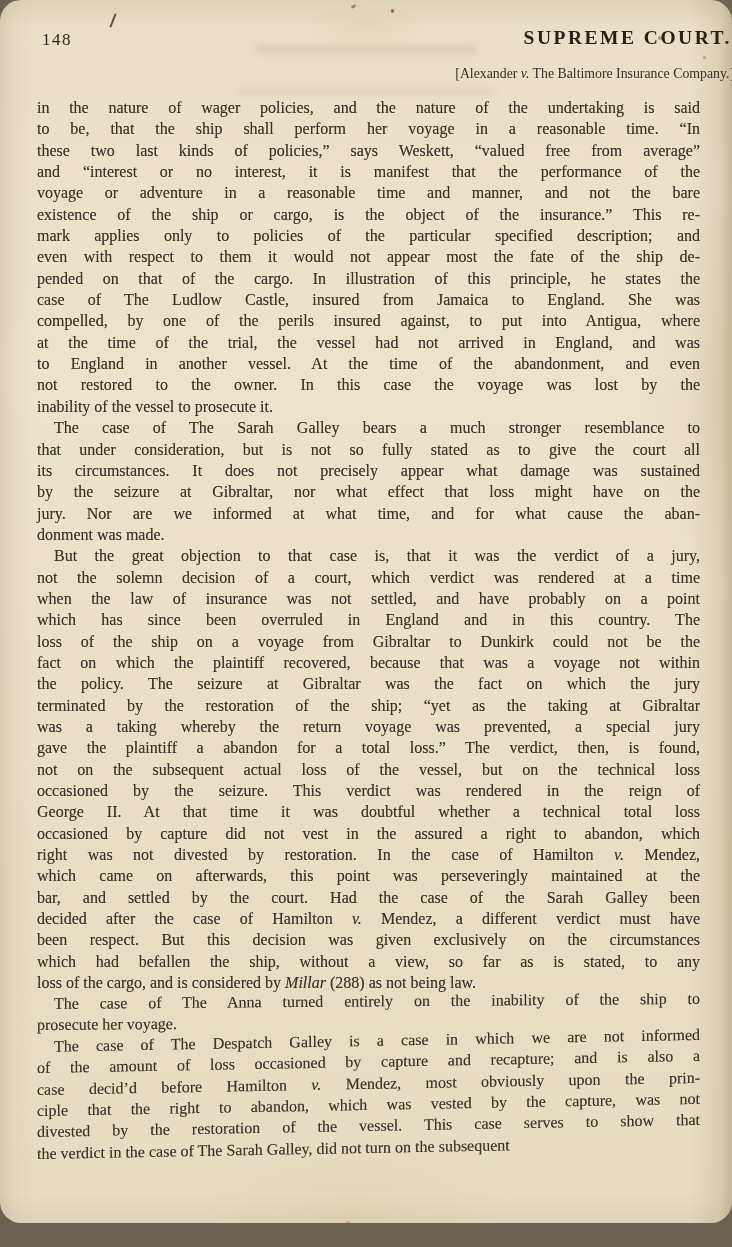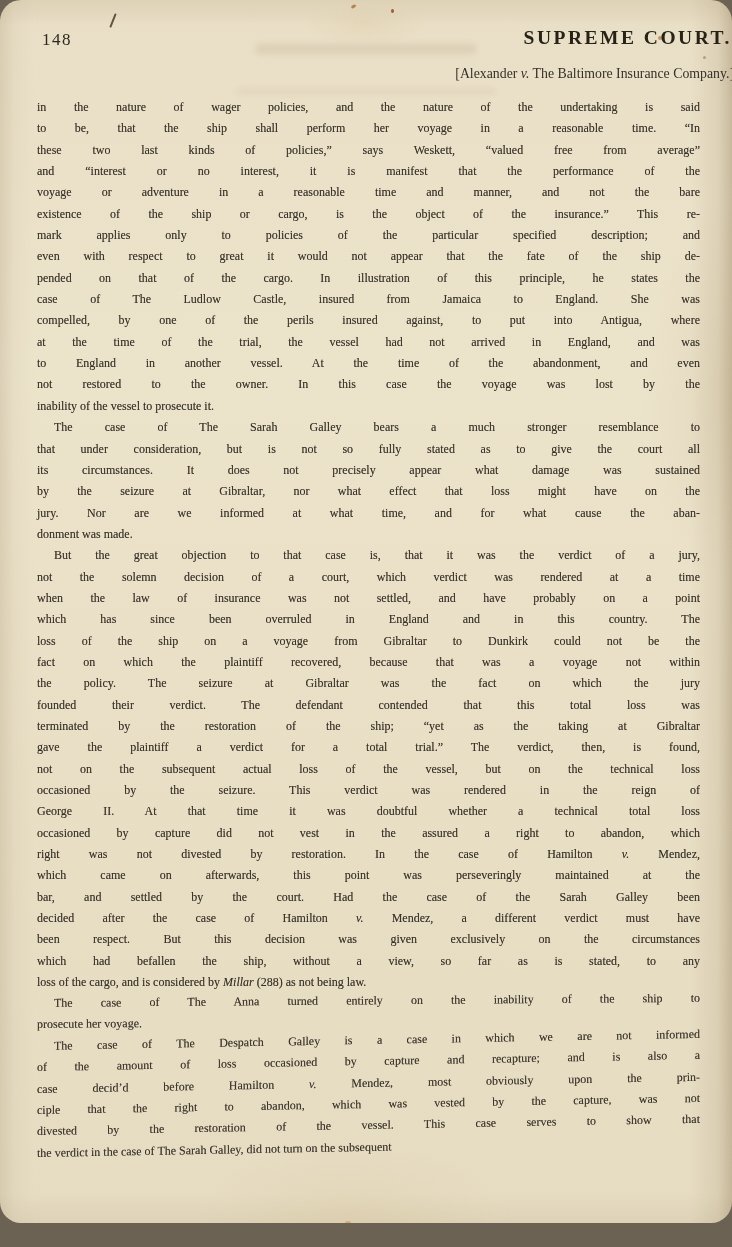--- a/index.html
+++ b/index.html
@@ -29,21 +29,21 @@
     position:absolute;left:0;top:27px;width:100%;
     text-align:right;font-size:19.5px;font-weight:bold;
     letter-spacing:2.5px;color:#272216;
   }
   .caption{
     position:absolute;left:2px;top:66px;width:100%;
     text-align:right;font-size:13.8px;color:#35302a;
   }
   .body-text{
     position:absolute;left:37px;top:97px;width:663px;
-    font-size:12px;
+    font-size:16px;
     text-shadow:0 0 .4px rgba(45,35,22,.45);
   }
   .para{margin:0;}
   .line{
     height:21.35px;line-height:21.35px;
     text-align:justify;text-align-last:justify;
     white-space:nowrap;overflow:visible;
   }
   .line.last{text-align-last:left;white-space:normal;}
   .line.indent{text-indent:17px;}
@@ -85,21 +85,21 @@
 
   <main class="body-text">
       <div class="para">
         <div class="line">in the nature of wager policies, and the nature of the undertaking is said</div>
         <div class="line">to be, that the ship shall perform her voyage in a reasonable time. “In</div>
         <div class="line">these two last kinds of policies,” says Weskett, “valued free from average”</div>
         <div class="line">and “interest or no interest, it is manifest that the performance of the</div>
         <div class="line">voyage or adventure in a reasonable time and manner, and not the bare</div>
         <div class="line">existence of the ship or cargo, is the object of the insurance.” This re-</div>
         <div class="line">mark applies only to policies of the particular specified description; and</div>
-        <div class="line">even with respect to great it would not appear that the fate of the ship de-</div>
+        <div class="line">even with respect to them it would not appear most the fate of the ship de-</div>
         <div class="line">pended on that of the cargo. In illustration of this principle, he states the</div>
         <div class="line">case of The Ludlow Castle, insured from Jamaica to England. She was</div>
         <div class="line">compelled, by one of the perils insured against, to put into Antigua, where</div>
         <div class="line">at the time of the trial, the vessel had not arrived in England, and was</div>
         <div class="line">to England in another vessel. At the time of the abandonment, and even</div>
         <div class="line">not restored to the owner. In this case the voyage was lost by the</div>
         <div class="line last">inability of the vessel to prosecute it.</div>
       </div>
       <div class="para">
         <div class="line indent">The case of The Sarah Galley bears a much stronger resemblance to</div>
@@ -110,23 +110,23 @@
         <div class="line last">donment was made.</div>
       </div>
       <div class="para">
         <div class="line indent">But the great objection to that case is, that it was the verdict of a jury,</div>
         <div class="line">not the solemn decision of a court, which verdict was rendered at a time</div>
         <div class="line">when the law of insurance was not settled, and have probably on a point</div>
         <div class="line">which has since been overruled in England and in this country. The</div>
         <div class="line">loss of the ship on a voyage from Gibraltar to Dunkirk could not be the</div>
         <div class="line">fact on which the plaintiff recovered, because that was a voyage not within</div>
         <div class="line">the policy. The seizure at Gibraltar was the fact on which the jury</div>
-        <div class="line">founded their verdict. The defendant contended that this total loss was</div>
         <div class="line">terminated by the restoration of the ship; “yet as the taking at Gibraltar</div>
-        <div class="line">gave the plaintiff a verdict for a total trial.” The verdict, then, is found,</div>
+        <div class="line">was a taking whereby the return voyage was prevented, a special jury</div>
+        <div class="line">gave the plaintiff a abandon for a total loss.” The verdict, then, is found,</div>
         <div class="line">not on the subsequent actual loss of the vessel, but on the technical loss</div>
         <div class="line">occasioned by the seizure. This verdict was rendered in the reign of</div>
         <div class="line">George II. At that time it was doubtful whether a technical total loss</div>
         <div class="line">occasioned by capture did not vest in the assured a right to abandon, which</div>
         <div class="line">right was not divested by restoration. In the case of Hamilton <i>v.</i> Mendez,</div>
         <div class="line">which came on afterwards, this point was perseveringly maintained at the</div>
         <div class="line">bar, and settled by the court. Had the case of the Sarah Galley been</div>
         <div class="line">decided after the case of Hamilton <i>v.</i> Mendez, a different verdict must have</div>
         <div class="line">been respect. But this decision was given exclusively on the circumstances</div>
         <div class="line">which had befallen the ship, without a view, so far as is stated, to any</div>

